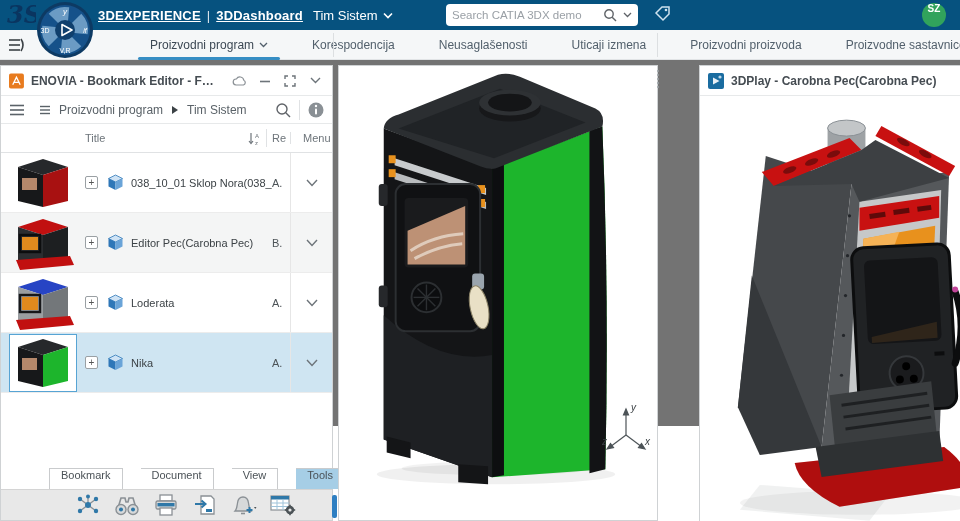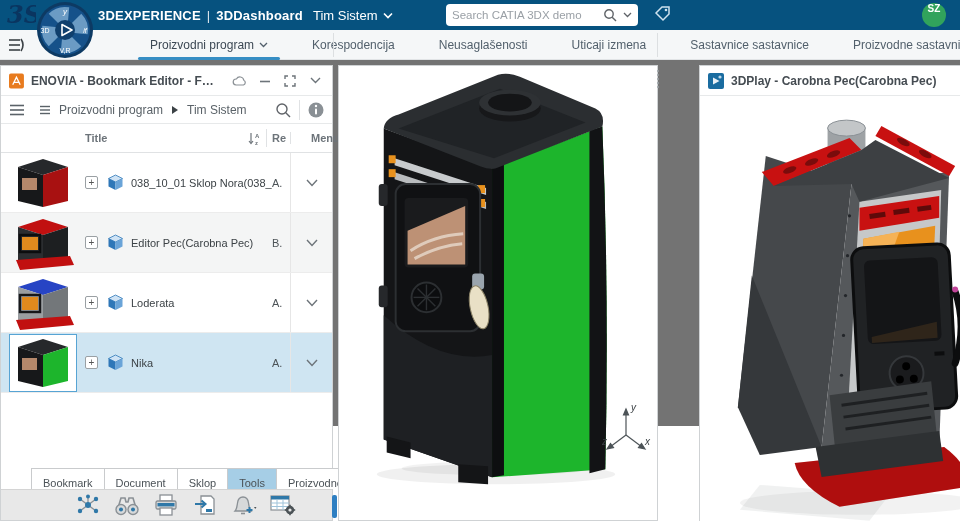--- a/index.html
+++ b/index.html
@@ -4,21 +4,21 @@
 <style>
   * { margin:0; padding:0; box-sizing:border-box; }
   html,body { width:960px; height:521px; overflow:hidden; font-family:"Liberation Sans", sans-serif; background:#fff; }
   .stage { position:relative; width:960px; height:426px; background:#737373; }
 
   
   .topbar { position:absolute; left:0; top:0; width:960px; height:30px; background:#06527f; color:#fff; }
   .logo { position:absolute; left:6px; top:1px; }
   .compass { position:absolute; left:36px; top:1px; width:58px; height:58px; z-index:30; cursor:pointer; }
   .brand { position:absolute; left:98px; top:0; height:30px; display:flex; align-items:center; gap:6px; font-size:13px; white-space:nowrap; }
-  .brand .bb { font-weight:bold; letter-spacing:.2px; }
+  .brand .bb { font-weight:bold; letter-spacing:.2px;text-decoration:underline; }
   .brand .sep { opacity:.85; }
   .brand .dash { margin-left:4px; }
   .searchbox { position:absolute; left:446px; top:4px; width:192px; height:22px; background:#fff; border-radius:4px; display:flex; align-items:center; padding:0 6px; gap:6px; }
   .searchbox .ph { flex:1; font-size:11.5px; color:#9aa0a6; white-space:nowrap; overflow:hidden; }
   .tagicon { position:absolute; left:653px; top:4px; }
   .userblock { position:absolute; right:58px; top:1px; text-align:right; line-height:1.25; }
   .userblock .l1 { font-size:10px; color:#e8eef3; }
   .userblock .l2 { font-size:12px; font-weight:bold; display:flex; align-items:center; gap:4px; justify-content:flex-end; }
   .avatar { position:absolute; right:14px; top:3px; width:24px; height:24px; border-radius:50%; background:#31a35c; color:#fff; font-size:10px; font-weight:bold; display:flex; align-items:flex-start; justify-content:center; }
 
@@ -35,41 +35,41 @@
   .panel-mid { left:338px; width:320px; }
   .panel-right { left:662px; width:298px; border-right:none;margin-left:37px; }
   .phead { height:30px; display:flex; align-items:center; gap:7px; padding:0 8px; border-bottom:1px solid #e7e9ea; background:#fff; }
   .phead .ptitle { font-size:12px; color:#454c52; font-weight:bold; white-space:nowrap; overflow:hidden; text-overflow:ellipsis; flex:0 1 auto; }
   .phead .sp { flex:1; }
   .icnbtn { display:flex; align-items:center; justify-content:center; width:18px; height:18px; cursor:pointer; flex:0 0 auto; }
 
   
   .crumbbar { height:28px; display:flex; align-items:center; gap:8px; padding:0 8px; border-bottom:1px solid #e7e9ea; }
   .crumb { font-size:12px; color:#5a6268; white-space:nowrap; }
-  .thead { height:29px; display:flex; align-items:center; border-bottom:1px solid #e0e2e4; font-size:11px; color:#6d747a;font-weight:bold; }
+  .thead { height:29px; display:flex; align-items:center; border-bottom:1px solid #e0e2e4; font-size:11px; color:#6d747a; }
   .thead .thumbcol { width:84px; flex:0 0 auto; }
   .thead .titlecol { flex:1; display:flex; align-items:center; }
   .thead .revcol { width:18px; flex:0 0 auto; overflow:hidden; }
-  .thead .menucol { width:42px; flex:0 0 auto; border-left:1px solid #e0e2e4; padding-left:20px; }
+  .thead .menucol { width:42px; flex:0 0 auto; border-left:1px solid #e0e2e4; padding-left:12px; }
   .hdiv { width:1px; height:18px; background:#e0e2e4; margin:0 5px; }
   .brow { height:60px; display:flex; align-items:center; border-bottom:1px solid #ececec; cursor:pointer; }
   .brow.alt { background:#f4f5f5; }
   .brow.selected { background:#cfe5f2; }
   .brow .thumb { width:84px; flex:0 0 auto; display:flex; justify-content:center; }
   .brow .thumb svg { background:transparent; }
   .brow.selected .thumb svg { outline:1px solid #57a4d4; }
   .brow .plusbox { width:13px; height:13px; border:1px solid #9aa0a4; background:#fff; color:#555; font-size:10px; line-height:11px; text-align:center; border-radius:2px; flex:0 0 auto; cursor:pointer; }
   .brow .cube { margin:0 7px 0 9px; flex:0 0 auto; }
   .brow .rtitle { flex:1; font-size:11px; color:#3c4246; white-space:nowrap; overflow:hidden; }
   .brow .rev { width:18px; flex:0 0 auto; font-size:11px; color:#4c5357; overflow:hidden; }
   .brow .mcell { width:42px; flex:0 0 auto; border-left:1px solid #e6e6e6; height:100%; display:flex; align-items:center; justify-content:center; }
   .lfiller { height:70px; }
 
   .sheettabs { position:absolute; left:0; bottom:31px; width:100%; height:23px; background:#fff; display:flex; align-items:flex-end; padding-left:30px; }
-  .stab { height:21px; border:1px solid #c9cbcd; border-bottom:none; background:#fff; font-size:11px; color:#4b5257; display:flex; align-items:flex-end; padding:0 11px; cursor:pointer; white-space:nowrap; }
+  .stab { height:21px; border:1px solid #c9cbcd; border-bottom:none; background:#fff; font-size:11px; color:#4b5257; display:flex; align-items:flex-start; padding:0 11px; cursor:pointer; white-space:nowrap;margin-left:18px; }
   .stab + .stab { border-left:none; }
   .stab.active { background:#a6cee6; }
   .stabextra { display:flex; align-items:center; gap:6px; margin-left:8px; padding-bottom:3px; }
   .ltoolbar { position:absolute; left:0; bottom:0; width:100%; height:31px; background:#e8e8e8; border-top:1px solid #d4d4d4; display:flex; align-items:center; justify-content:flex-start; gap:13px; padding-left:74px; }
   .ltool { width:26px; height:24px; display:flex; align-items:center; justify-content:center; cursor:pointer; }
 
   
   .viewport { position:relative; width:100%; height:425px; overflow:hidden; background:#fff; }
   .viewport svg.model { display:block; width:100%; height:100%; cursor:grab; }
   .axis { position:absolute; right:6px; bottom:28px; }
@@ -152,21 +152,21 @@
     <div class="tab">
         <span>Korespodencija</span>
       </div>
     <div class="tab">
         <span>Neusaglašenosti</span>
       </div>
     <div class="tab">
         <span>Uticaji izmena</span>
       </div>
     <div class="tab">
-        <span>Sastavnice sastavnice</span>
+        <span>Proizvodni proizvoda</span>
       </div>
     <div class="tab">
         <span>Proizvodne sastavnice</span>
       </div>
 
   </div>
   <div class="tabsep" style="left:333px"></div>
   <div class="tabsep" style="left:657px"></div>
 
   <div class="panel panel-left">
@@ -351,21 +351,21 @@
     <div class="lfiller"></div>
 
     <div class="sheettabs">
       <div class="stab">
           <span>Bookmark</span>
         </div>
       <div class="stab">
           <span>Document</span>
         </div>
       <div class="stab">
-          <span>Sklop</span>
+          <span>View</span>
         </div>
       <div class="stab active">
           <span>Tools</span>
         </div>
       <div class="stab">
           <span>Proizvodne</span>
         </div>
       <div class="stabextra">
         <svg width="10" height="14" viewBox="0 0 10 14">
             <polyline points="2,2 8,7 2,12" fill="none" stroke="#b9bcbe" stroke-width="2"></polyline>

